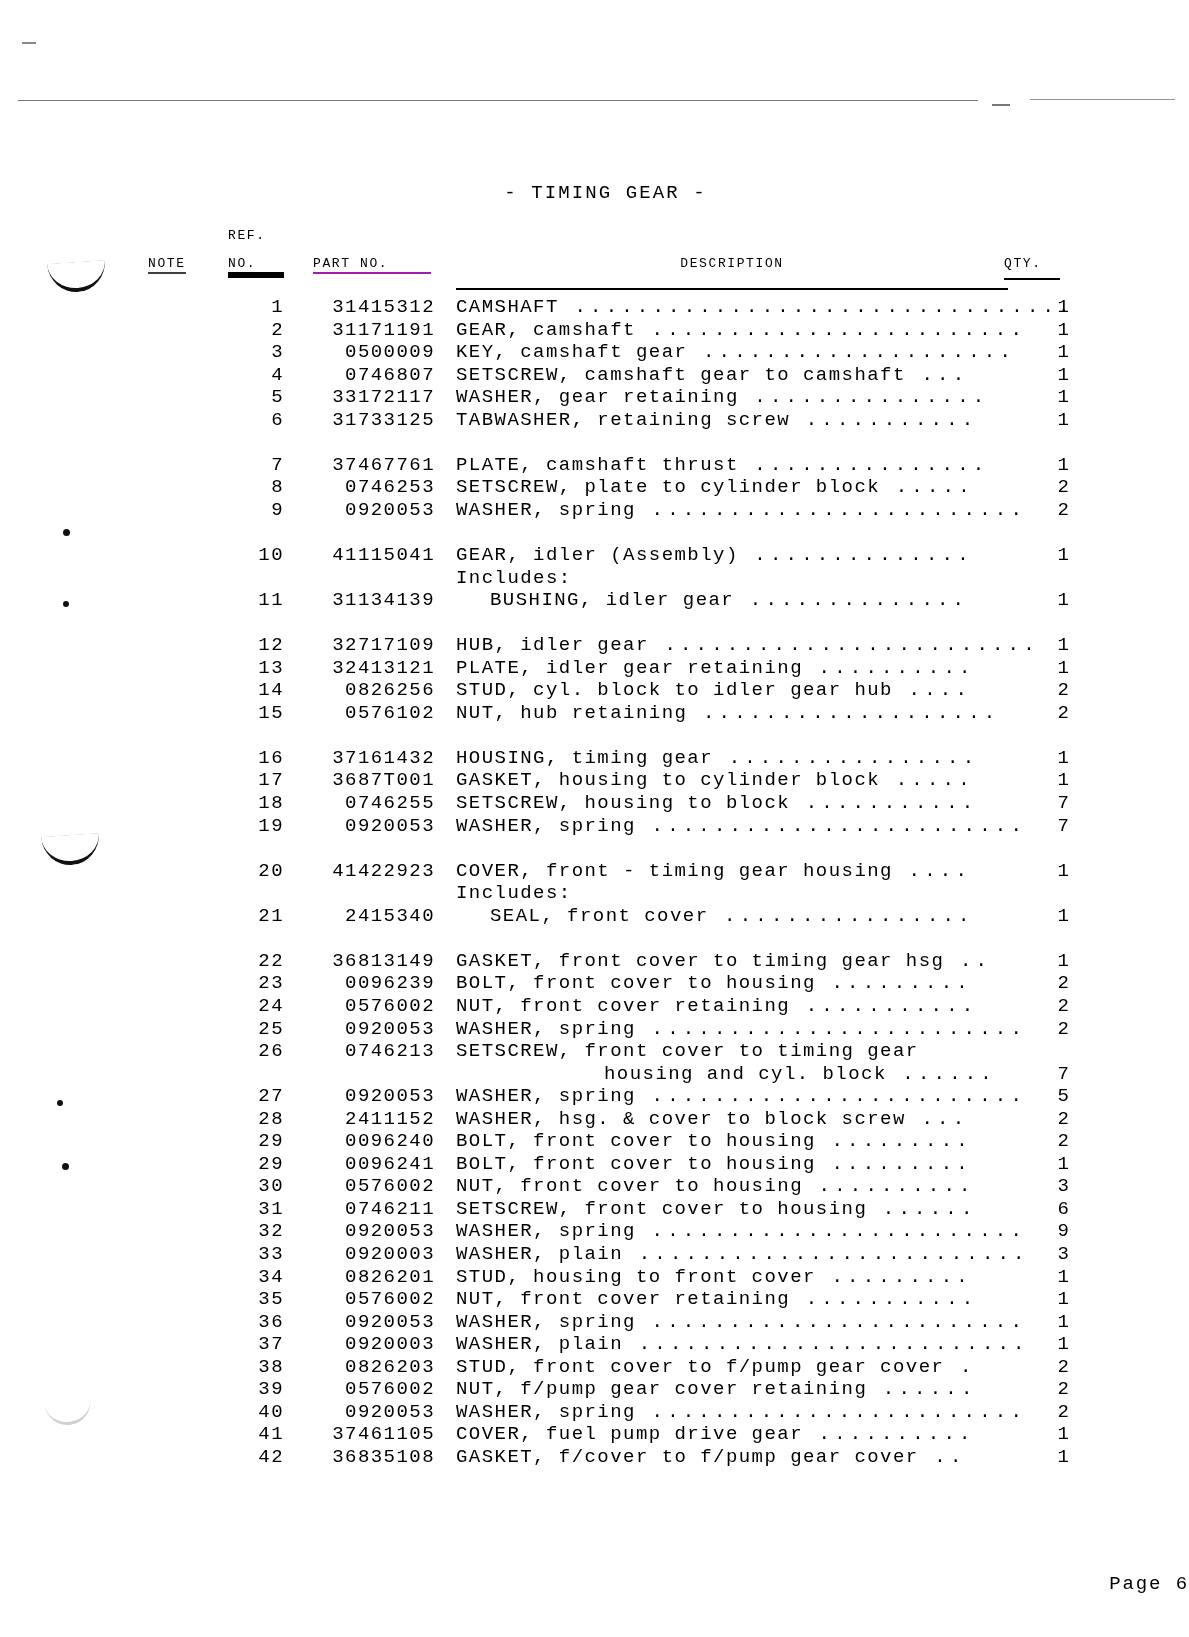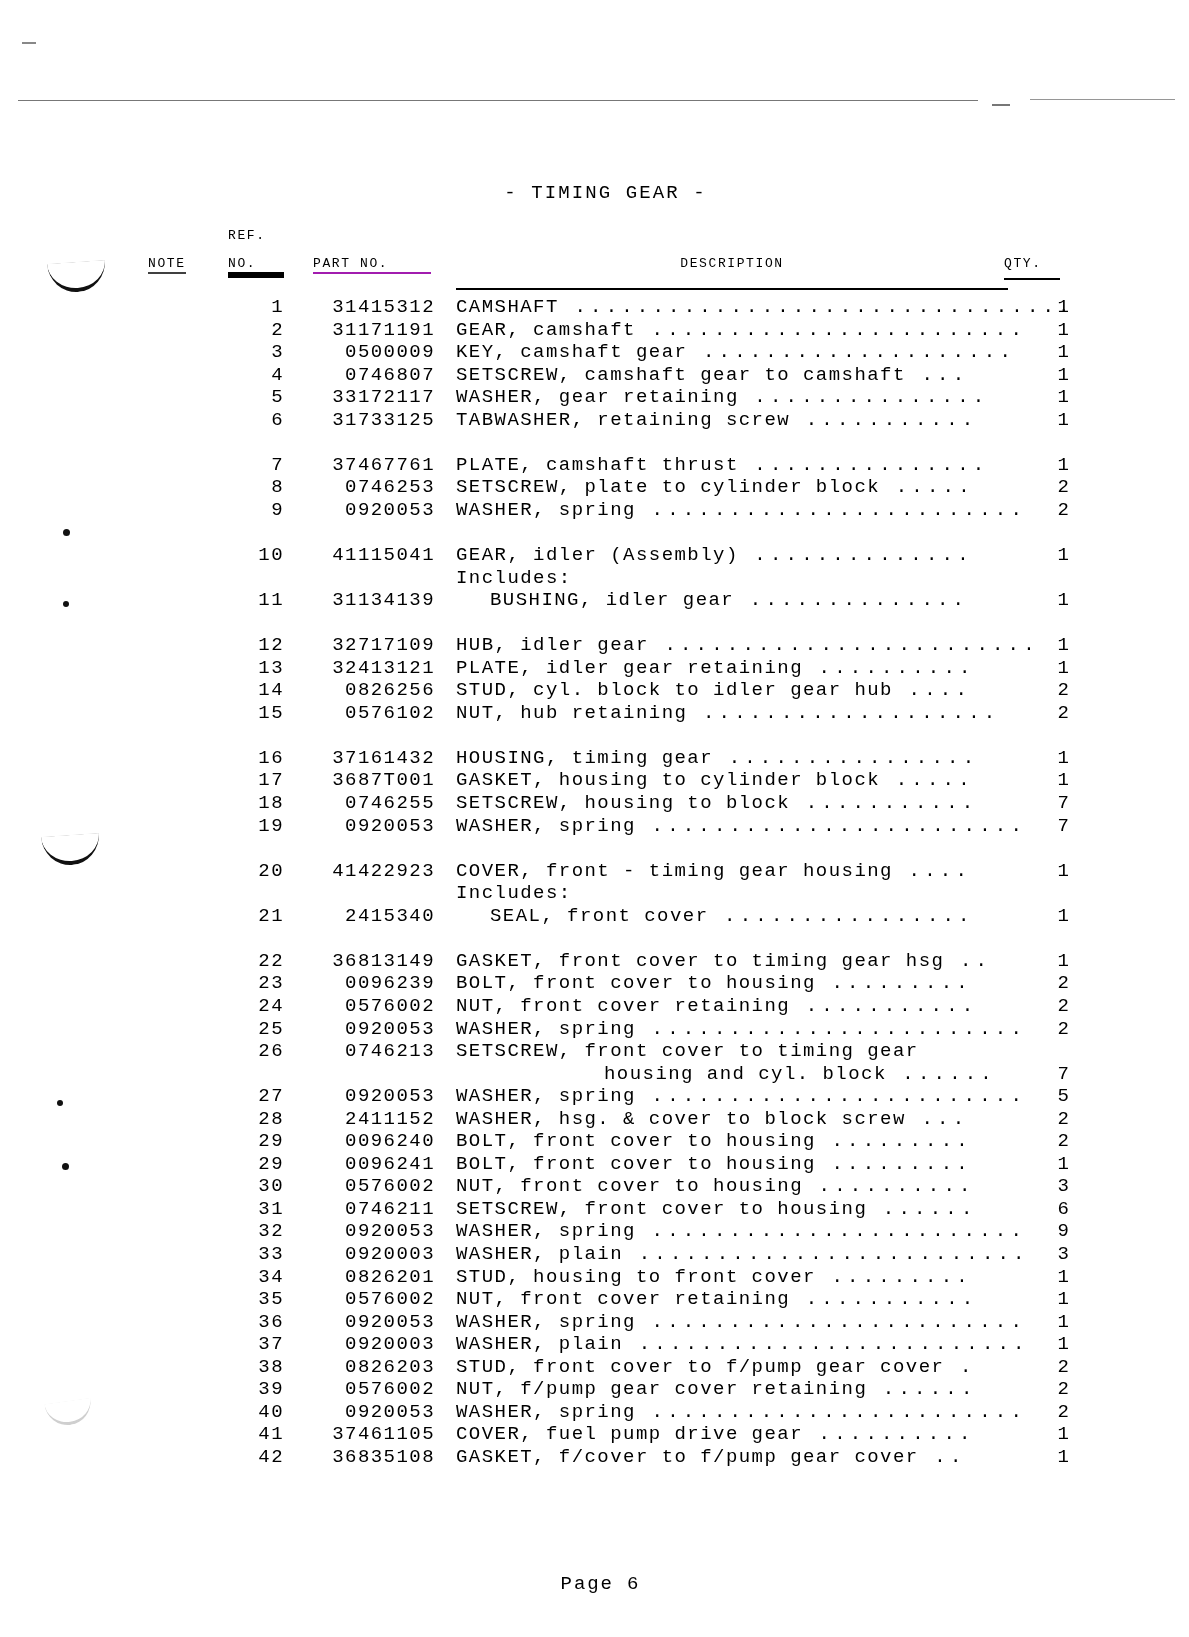--- a/index.html
+++ b/index.html
@@ -158,21 +158,21 @@
   }
   .leader {
     letter-spacing: 4.2px;
   }
 
   .footer {
     position: absolute;
     left: 0;
     right: 0;
     top: 1573px;
-    text-align: center;
+    text-align: right;
     font-size: 19px;
     letter-spacing: 1.9px;
     padding-left: 12px;
   }
 </style>
 </head>
 <body>
 
 <div class="page">
 

